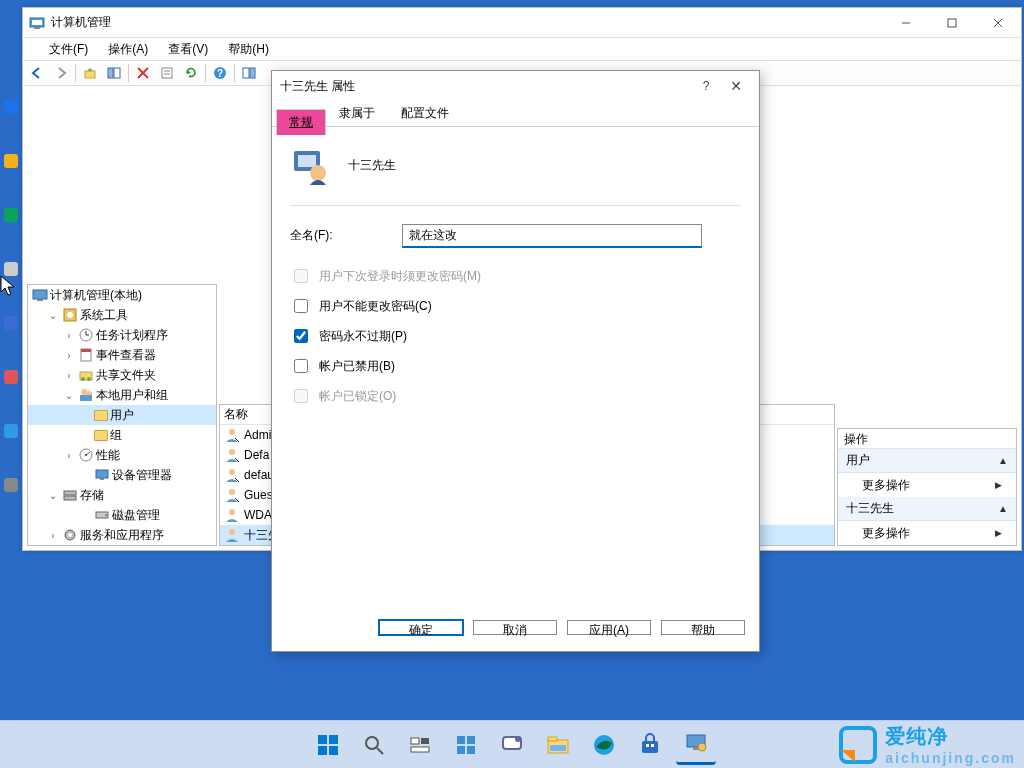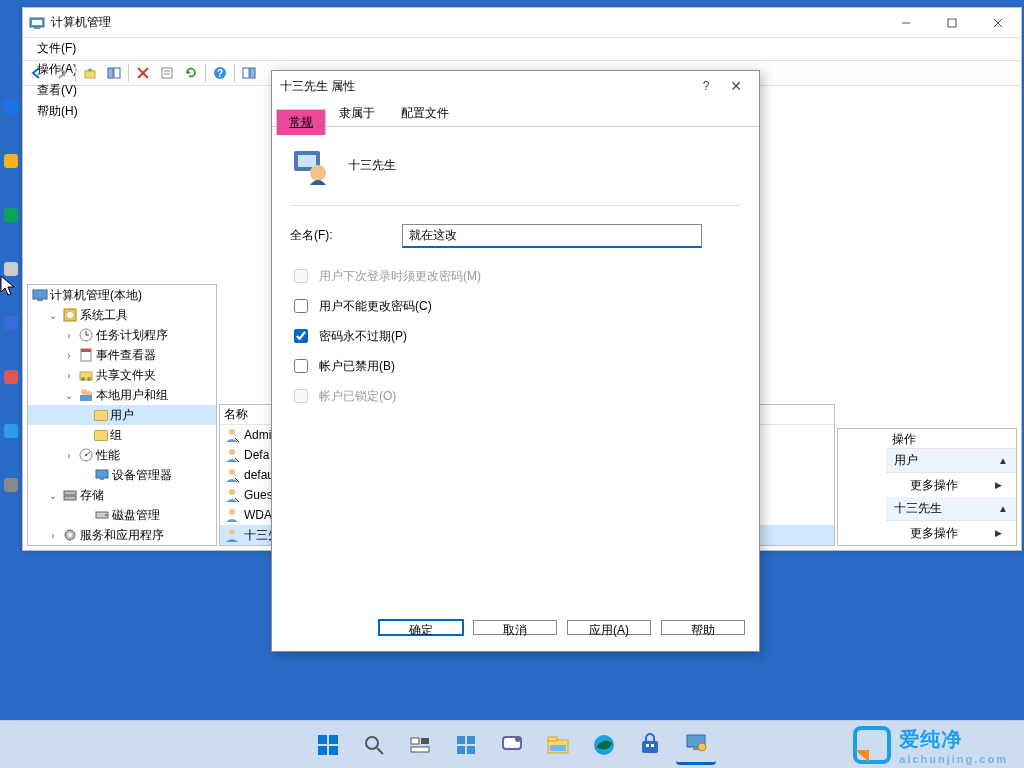--- a/index.html
+++ b/index.html
@@ -9,21 +9,21 @@
   .main-window { position:absolute; left:22px; top:7px; width:1000px; height:544px;
     background:#fff; border:1px solid #bfbfbf; box-shadow:0 0 5px rgba(0,0,0,.2); }
   .titlebar { height:30px; display:flex; align-items:center; padding:0 0 0 6px;
     background:#fff; border-bottom:1px solid #e0e0e0; font-size:12px; }
   .titlebar .app-icon { width:16px; height:16px; margin-right:6px; }
   .titlebar .title { flex:1; }
   .win-controls { display:flex; height:100%; }
   .win-btn { width:46px; height:100%; display:flex; align-items:center; justify-content:center; }
   .win-btn svg { width:10px; height:10px; stroke:#555; stroke-width:1; fill:none; }
 
-  .menubar { height:22px; display:flex; padding:0 4px; font-size:12px;flex-direction:column; }
+  .menubar { height:22px; display:flex; align-items:center; padding:0 16px; font-size:12px; }
   .menubar span { padding:2px 10px; }
 
   .toolbar { height:26px; border-top:1px solid #e0e0e0; border-bottom:1px solid #e0e0e0;
     display:flex; align-items:center; padding:0 2px; gap:0; background:#fdfdfd; }
   .tb-btn { width:24px; height:22px; display:flex; align-items:center; justify-content:center;
     border:1px solid transparent; margin:0 0px; }
   .tb-sep { width:1px; height:18px; background:#ccc; margin:0 2px; }
 
   .client { position:absolute; left:0; right:0; top:80px; bottom:0; display:flex; padding:4px; gap:2px;align-items:flex-end; }
 
@@ -38,21 +38,21 @@
   .ind4 { padding-left:50px; }
 
   .list-pane { flex:1; border:1px solid #bfbfbf; background:#fff; font-size:12px; }
   .list-header { height:20px; border-bottom:1px solid #e5e5e5; display:flex; align-items:center;
     padding-left:4px; background:#fff; }
   .list-row { height:20px; display:flex; align-items:center; padding-left:4px; gap:4px; }
   .list-row.sel { background:#cde8ff; }
   .uicon { width:16px; height:16px; flex:none; }
 
   .actions-pane { width:180px; border:1px solid #bfbfbf; background:#fff; font-size:12px;
-    display:flex; flex-direction:column;padding-left:48px; }
+    display:flex; flex-direction:column; }
   .actions-title { height:20px; padding:2px 6px; border-bottom:1px solid #e5e5e5; }
   .band { height:24px; background:#eef4fb; border-bottom:1px solid #d9e4f1;
     display:flex; align-items:center; padding:0 8px; justify-content:space-between; }
   .band .arr { font-size:10px; color:#333; }
   .action-item { height:24px; display:flex; align-items:center; padding-left:24px;
     justify-content:space-between; padding-right:14px; }
   .action-item .pl { font-size:9px; color:#333; }
 
   
   .dialog { position:absolute; left:271px; top:70px; width:489px; height:582px;
@@ -87,24 +87,24 @@
   
   .taskbar { position:absolute; left:0; right:0; bottom:0; height:48px;
     background:rgba(235,240,248,0.85); backdrop-filter:blur(6px);
     display:flex; align-items:center; justify-content:center; gap:6px;
     border-top:1px solid rgba(0,0,0,.08); }
   .taskbar .tb-item { width:40px; height:40px; display:flex; align-items:center; justify-content:center;
     border-radius:4px; }
   .taskbar .tb-item svg, .taskbar .tb-item .emoji { width:24px; height:24px; }
 
   
-  .watermark { position:absolute; right:16px; bottom:2px; display:flex; align-items:center; gap:6px;
+  .watermark { position:absolute; right:8px; bottom:2px; display:flex; align-items:center; gap:6px;
     font-size:20px; color:#1aa0e8; font-weight:600; letter-spacing:1px; z-index:50;}
   .watermark .wm-icon { width:42px; height:42px; }
-  .watermark .wm-sub { font-size:11px; color:#6fb8e8; display:block; letter-spacing:2px; }
+  .watermark .wm-sub { font-size:14px; color:#6fb8e8; display:block; letter-spacing:2px; }
   .folder { width:14px; height:11px; background:#f7d774; border:1px solid #caa53f; border-radius:1px; }
 
   
   .desktop-icons { position:absolute; left:2px; top:100px; width:18px; display:flex; flex-direction:column;
     gap:40px; align-items:center; }
   .desktop-icons .di { width:14px; height:14px; border-radius:3px; }
 
   .cursor { position:absolute; left:0px; top:275px; z-index:60; }
 </style>
 </head>

